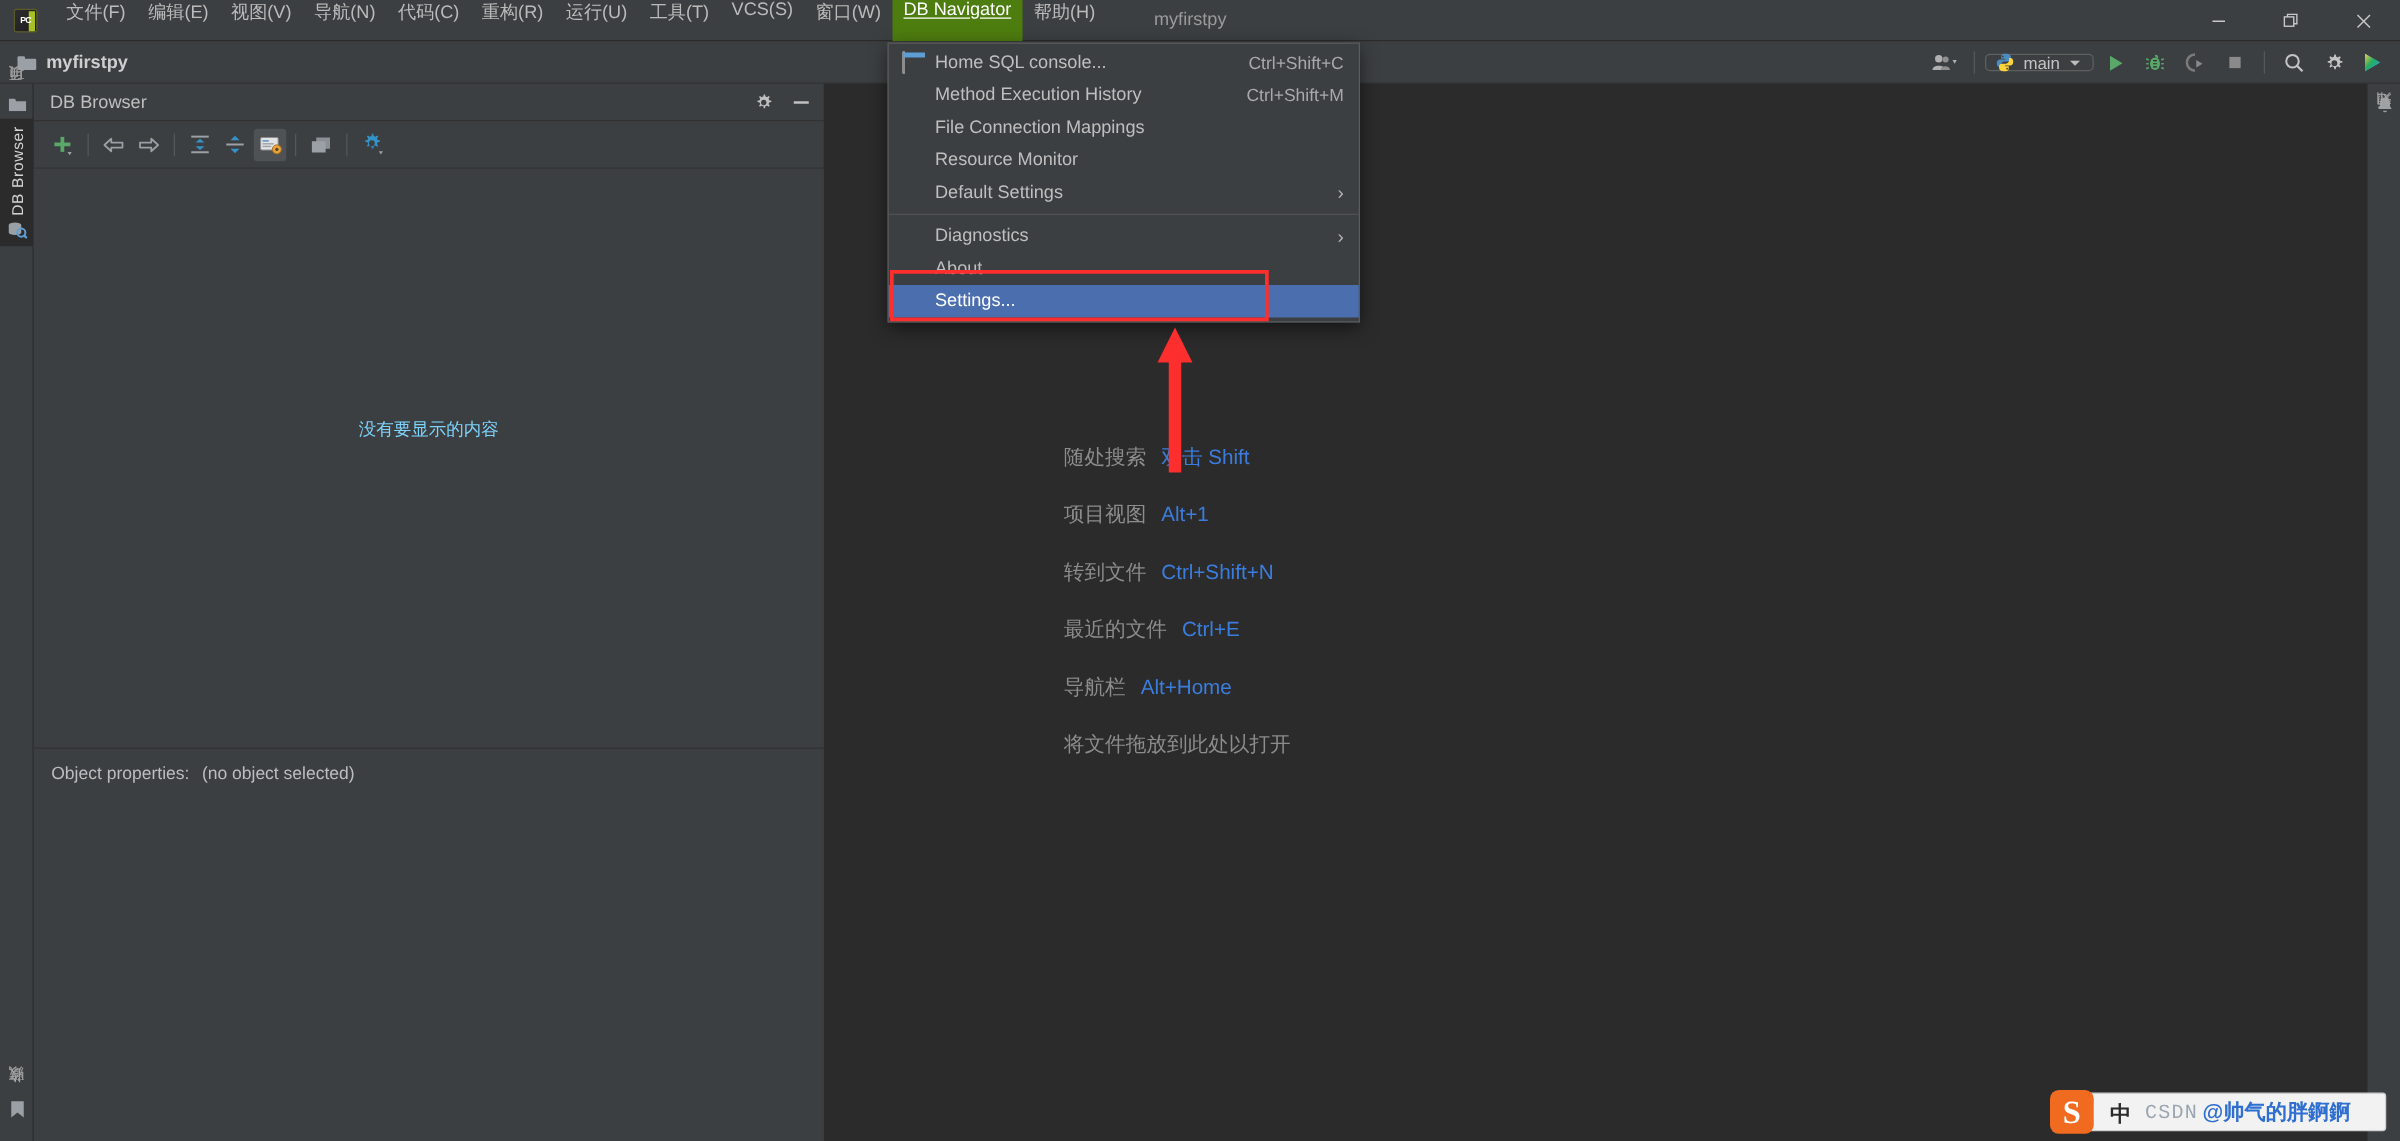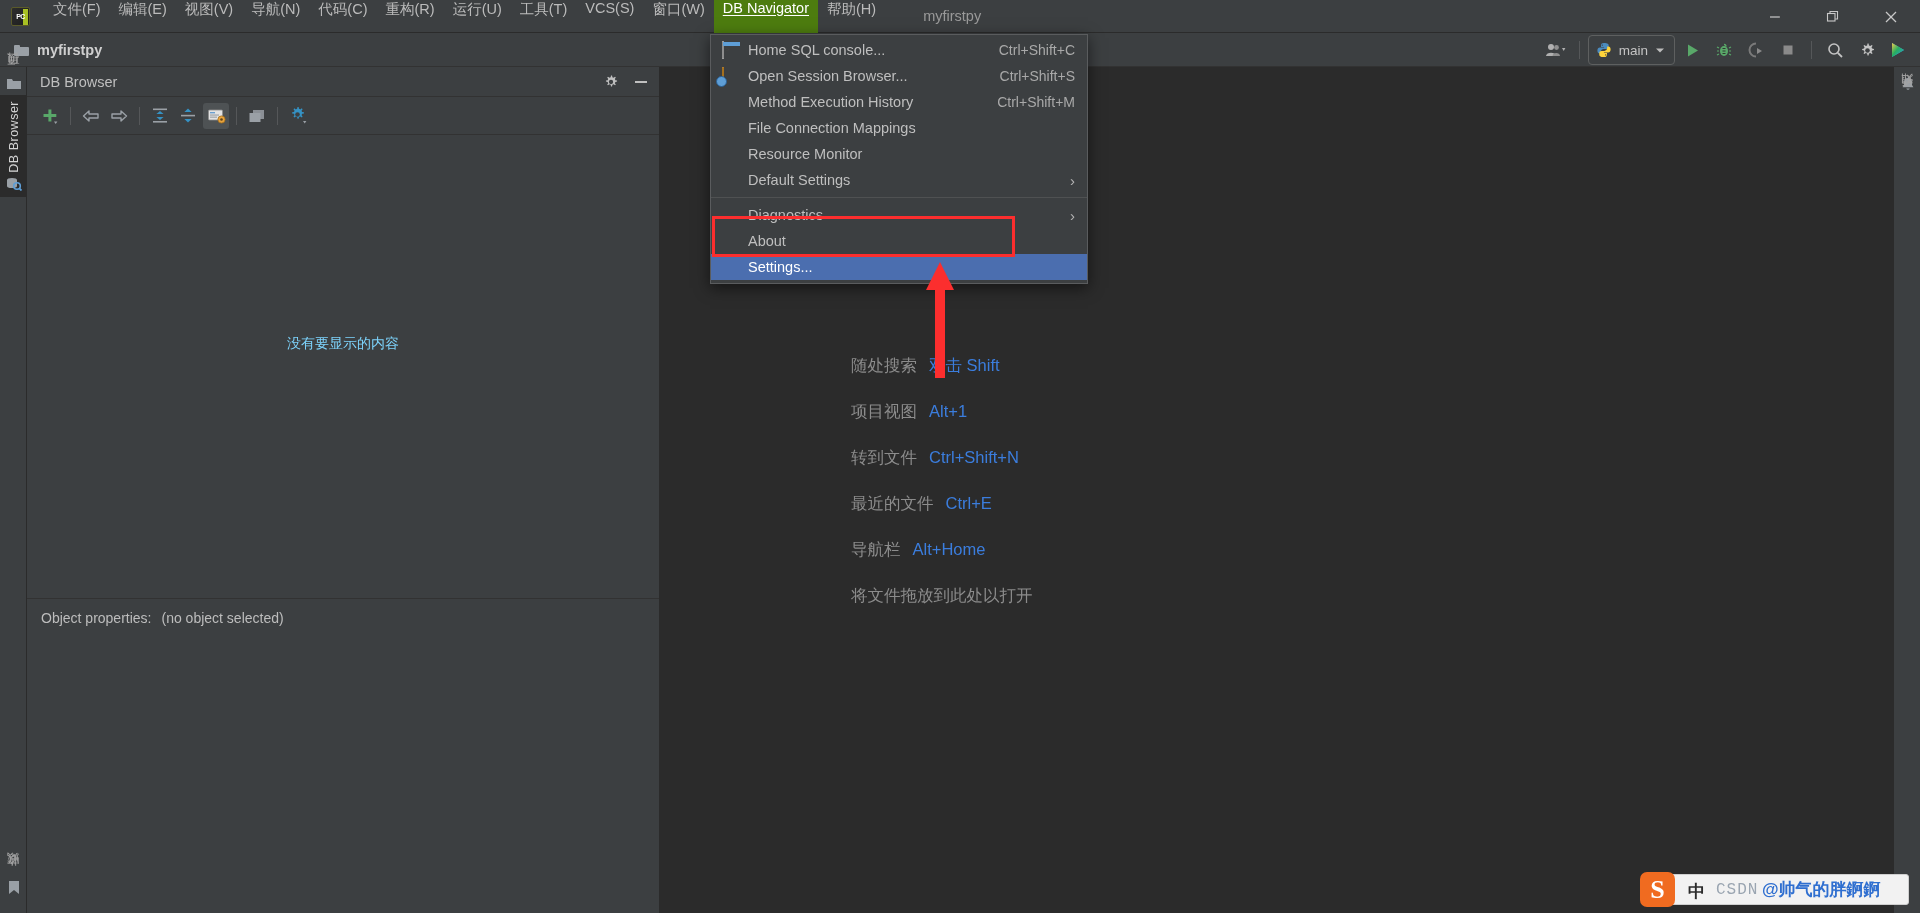--- a/index.html
+++ b/index.html
@@ -62,21 +62,21 @@
   .folder-ico::after {
     content:""; position:absolute; left:0; top:3px; width:15px; height:9px;
     background:#9aa0a6; border-radius:1px;
   }
   .crumb-text { color: #cfcfcf; font-size: 14.5px; font-weight: bold; }
 
   .right-tools { position: absolute; right: 6px; top: 0; height: 34px; display: flex; align-items: center; gap: 2px; }
   .tb-btn { width: 30px; height: 28px; display:flex; align-items:center; justify-content:center; border-radius:3px; }
   .tb-sep { width:1px; height:18px; background:#555759; margin:0 6px; }
   .runcfg {
-    display:flex; align-items:center; gap:7px; height:30px; padding:0 9px 0 7px;
+    display:flex; align-items:center; gap:7px; height:14px; padding:0 9px 0 7px;
     border:1px solid #5e6060; border-radius:4px; color:#c4c4c4; font-size:13.5px;
   }
 
   
   .leftstrip {
     position: absolute; left: 0; top: 67px; width: 27px; height: 846px;
     background: #3c3f41; border-right: 1px solid #2b2b2b;
   }
   .vtab {
     width: 27px; display: flex; flex-direction: column; align-items: center;
@@ -515,25 +515,20 @@
   </div>
 
   <div class="dropdown">
 
     <div class="dd-item">
       <span class="dd-ico"><span class="ico-sqlconsole"></span></span>
       <span class="dd-label">Home SQL console...</span>
       <span class="dd-short">Ctrl+Shift+C</span>
     </div>
 
-    <div class="dd-item">
-      <span class="dd-ico"><span class="ico-session"></span></span>
-      <span class="dd-label">Open Session Browser...</span>
-      <span class="dd-short">Ctrl+Shift+S</span>
-    </div>
 
     <div class="dd-item">
       <span class="dd-label dd-noico">Method Execution History</span>
       <span class="dd-short">Ctrl+Shift+M</span>
     </div>
 
     <div class="dd-item">
       <span class="dd-label dd-noico">File Connection Mappings</span>
     </div>
 

